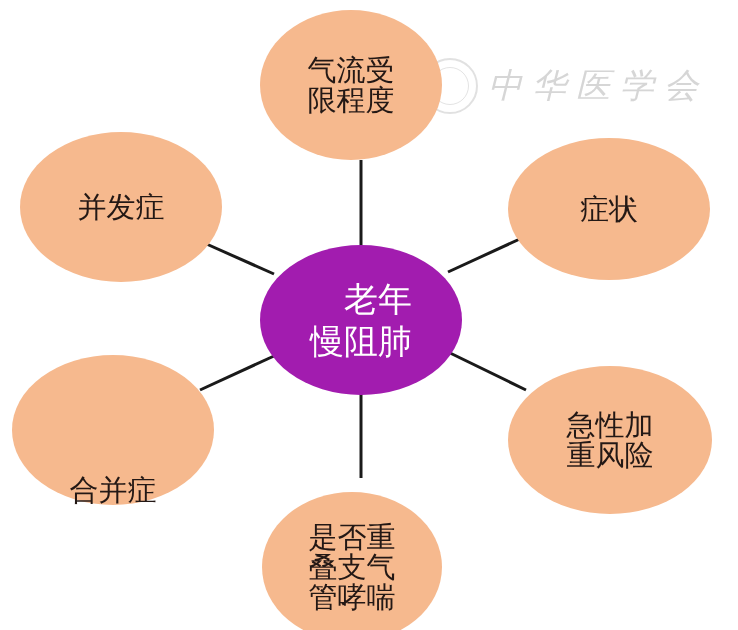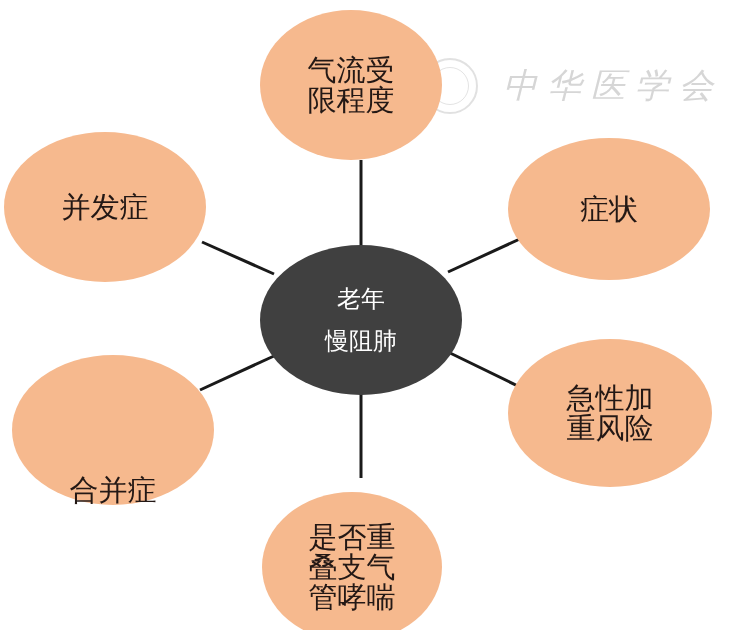--- a/index.html
+++ b/index.html
@@ -2,23 +2,23 @@
 <html><head>
 <meta charset="utf-8">
 <style>
   html, body { margin: 0; padding: 0; background: #ffffff; }
   body { width: 738px; height: 630px; position: relative; overflow: hidden;
          font-family: "DejaVu Sans", "Liberation Sans", sans-serif; }
   svg.links { position: absolute; left: 0; top: 0; }
   .node { position: absolute; border-radius: 50%; display: flex;
           align-items: center; justify-content: center; text-align: center; }
   .outer { background: #f6b98e; color: #231815; font-size: 29px; line-height: 30px; }
-  .center { background: #404040; color: #ffffff; font-size: 24px; line-height: 42px; }
+  .center { background: #a21caf; color: #ffffff; font-size: 34px; line-height: 42px; text-align: right; }
   .label { white-space: pre-line; }
-  .watermark { position: absolute; left: 422px; top: 58px; display: flex; align-items: center; gap: 25px; }
+  .watermark { position: absolute; left: 422px; top: 58px; display: flex; align-items: center; gap: 10px; }
   .seal { width: 56px; height: 56px; border-radius: 50%;
           border: 2px solid rgba(200,200,200,0.55); box-sizing: border-box;
           display:flex; align-items:center; justify-content:center; }
   .seal-inner { width: 36px; height: 36px; border-radius: 50%; border: 1px solid rgba(200,200,200,0.5); }
   .wm-text { color: rgba(200,200,200,0.75); font-family: "DejaVu Serif", serif;
              font-size: 34px; font-style: italic; letter-spacing: 10px; }
 </style>
 </head>
 <body>
 
@@ -42,35 +42,35 @@
 
 <div class="node outer" style="left:260px; top:10px; width:182px; height:150px;">
   <span class="label">气流受
 限程度</span>
 </div>
 
 <div class="node outer" style="left:508px; top:138px; width:202px; height:142px;">
   <span class="label">症状</span>
 </div>
 
-<div class="node outer" style="left:508px; top:339px; width:204px; height:148px;">
+<div class="node outer" style="left:508px; top:366px; width:204px; height:148px;">
   <span class="label">急性加
 重风险</span>
 </div>
 
 <div class="node outer" style="left:262px; top:492px; width:180px; height:150px;">
   <span class="label">是否重
 叠支气
 管哮喘</span>
 </div>
 
 <div class="node outer" style="left:12px; top:355px; width:202px; height:150px;align-items:flex-end;">
   <span class="label">合并症</span>
 </div>
 
-<div class="node outer" style="left:4px; top:132px; width:202px; height:150px;justify-content:center;">
+<div class="node outer" style="left:20px; top:132px; width:202px; height:150px;justify-content:center;">
   <span class="label">并发症</span>
 </div>
 
 <div class="node center" style="left:260px; top:245px; width:202px; height:150px;">
   <span class="label">老年
 慢阻肺</span>
 </div>
 
 </body></html>

